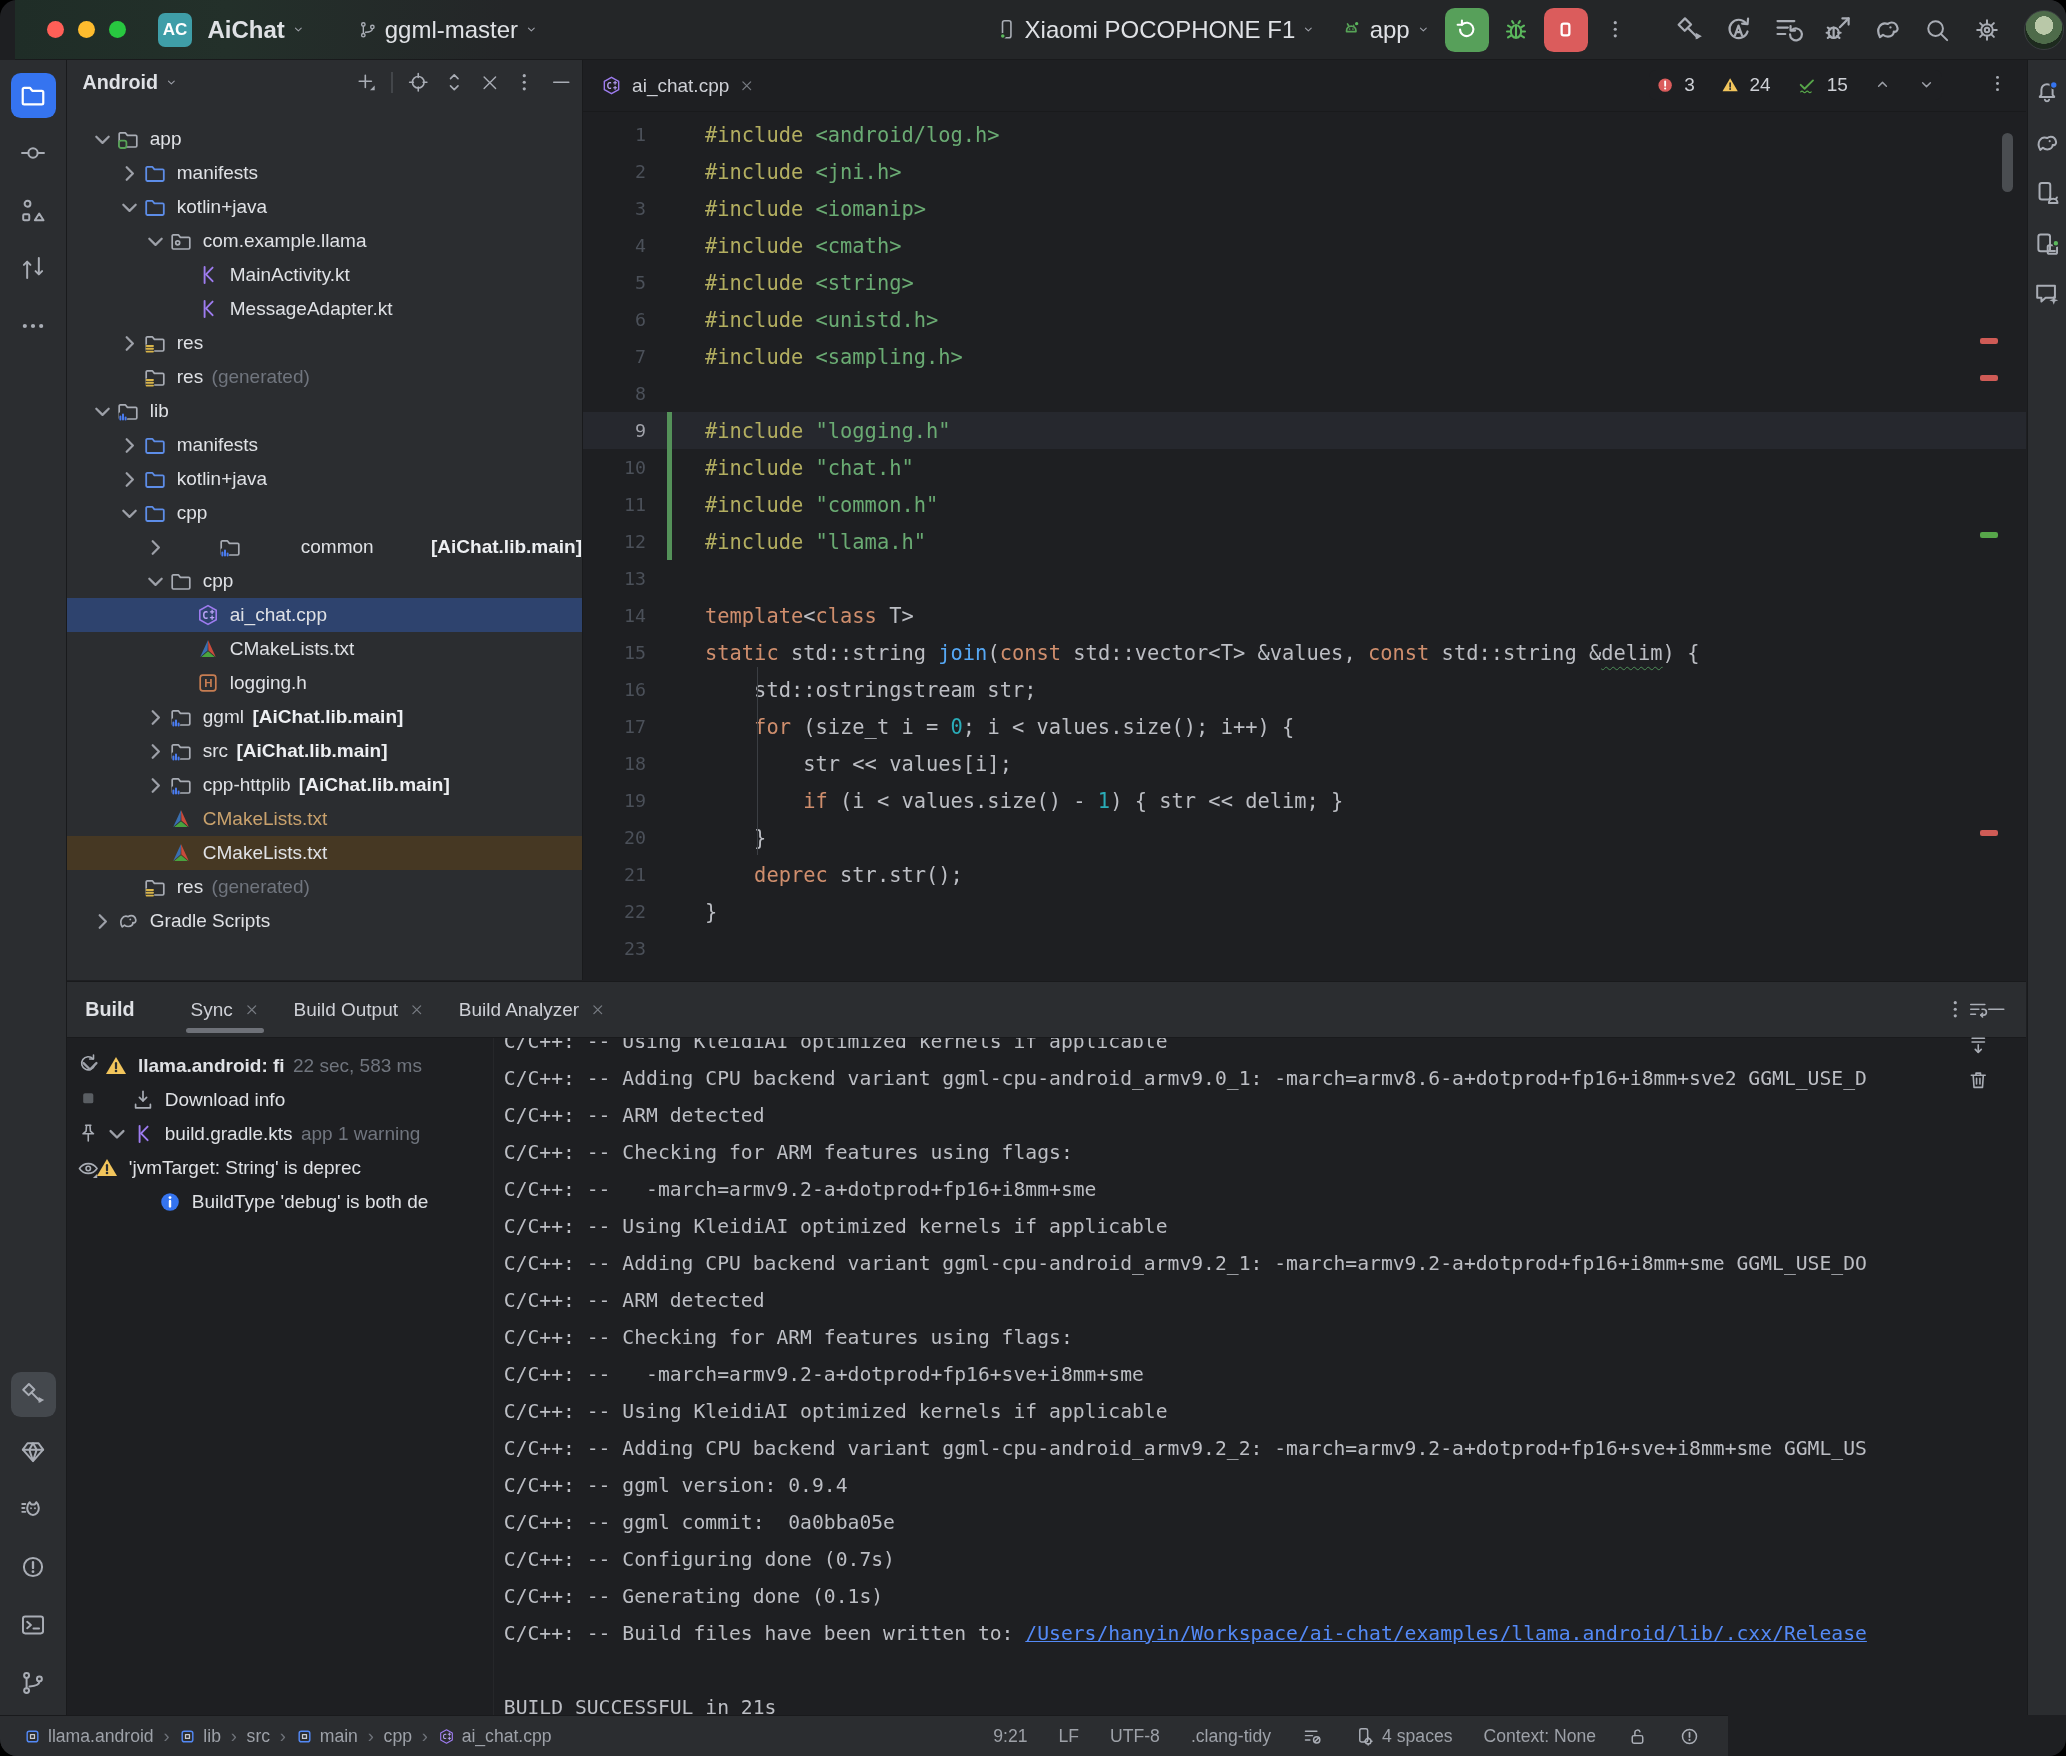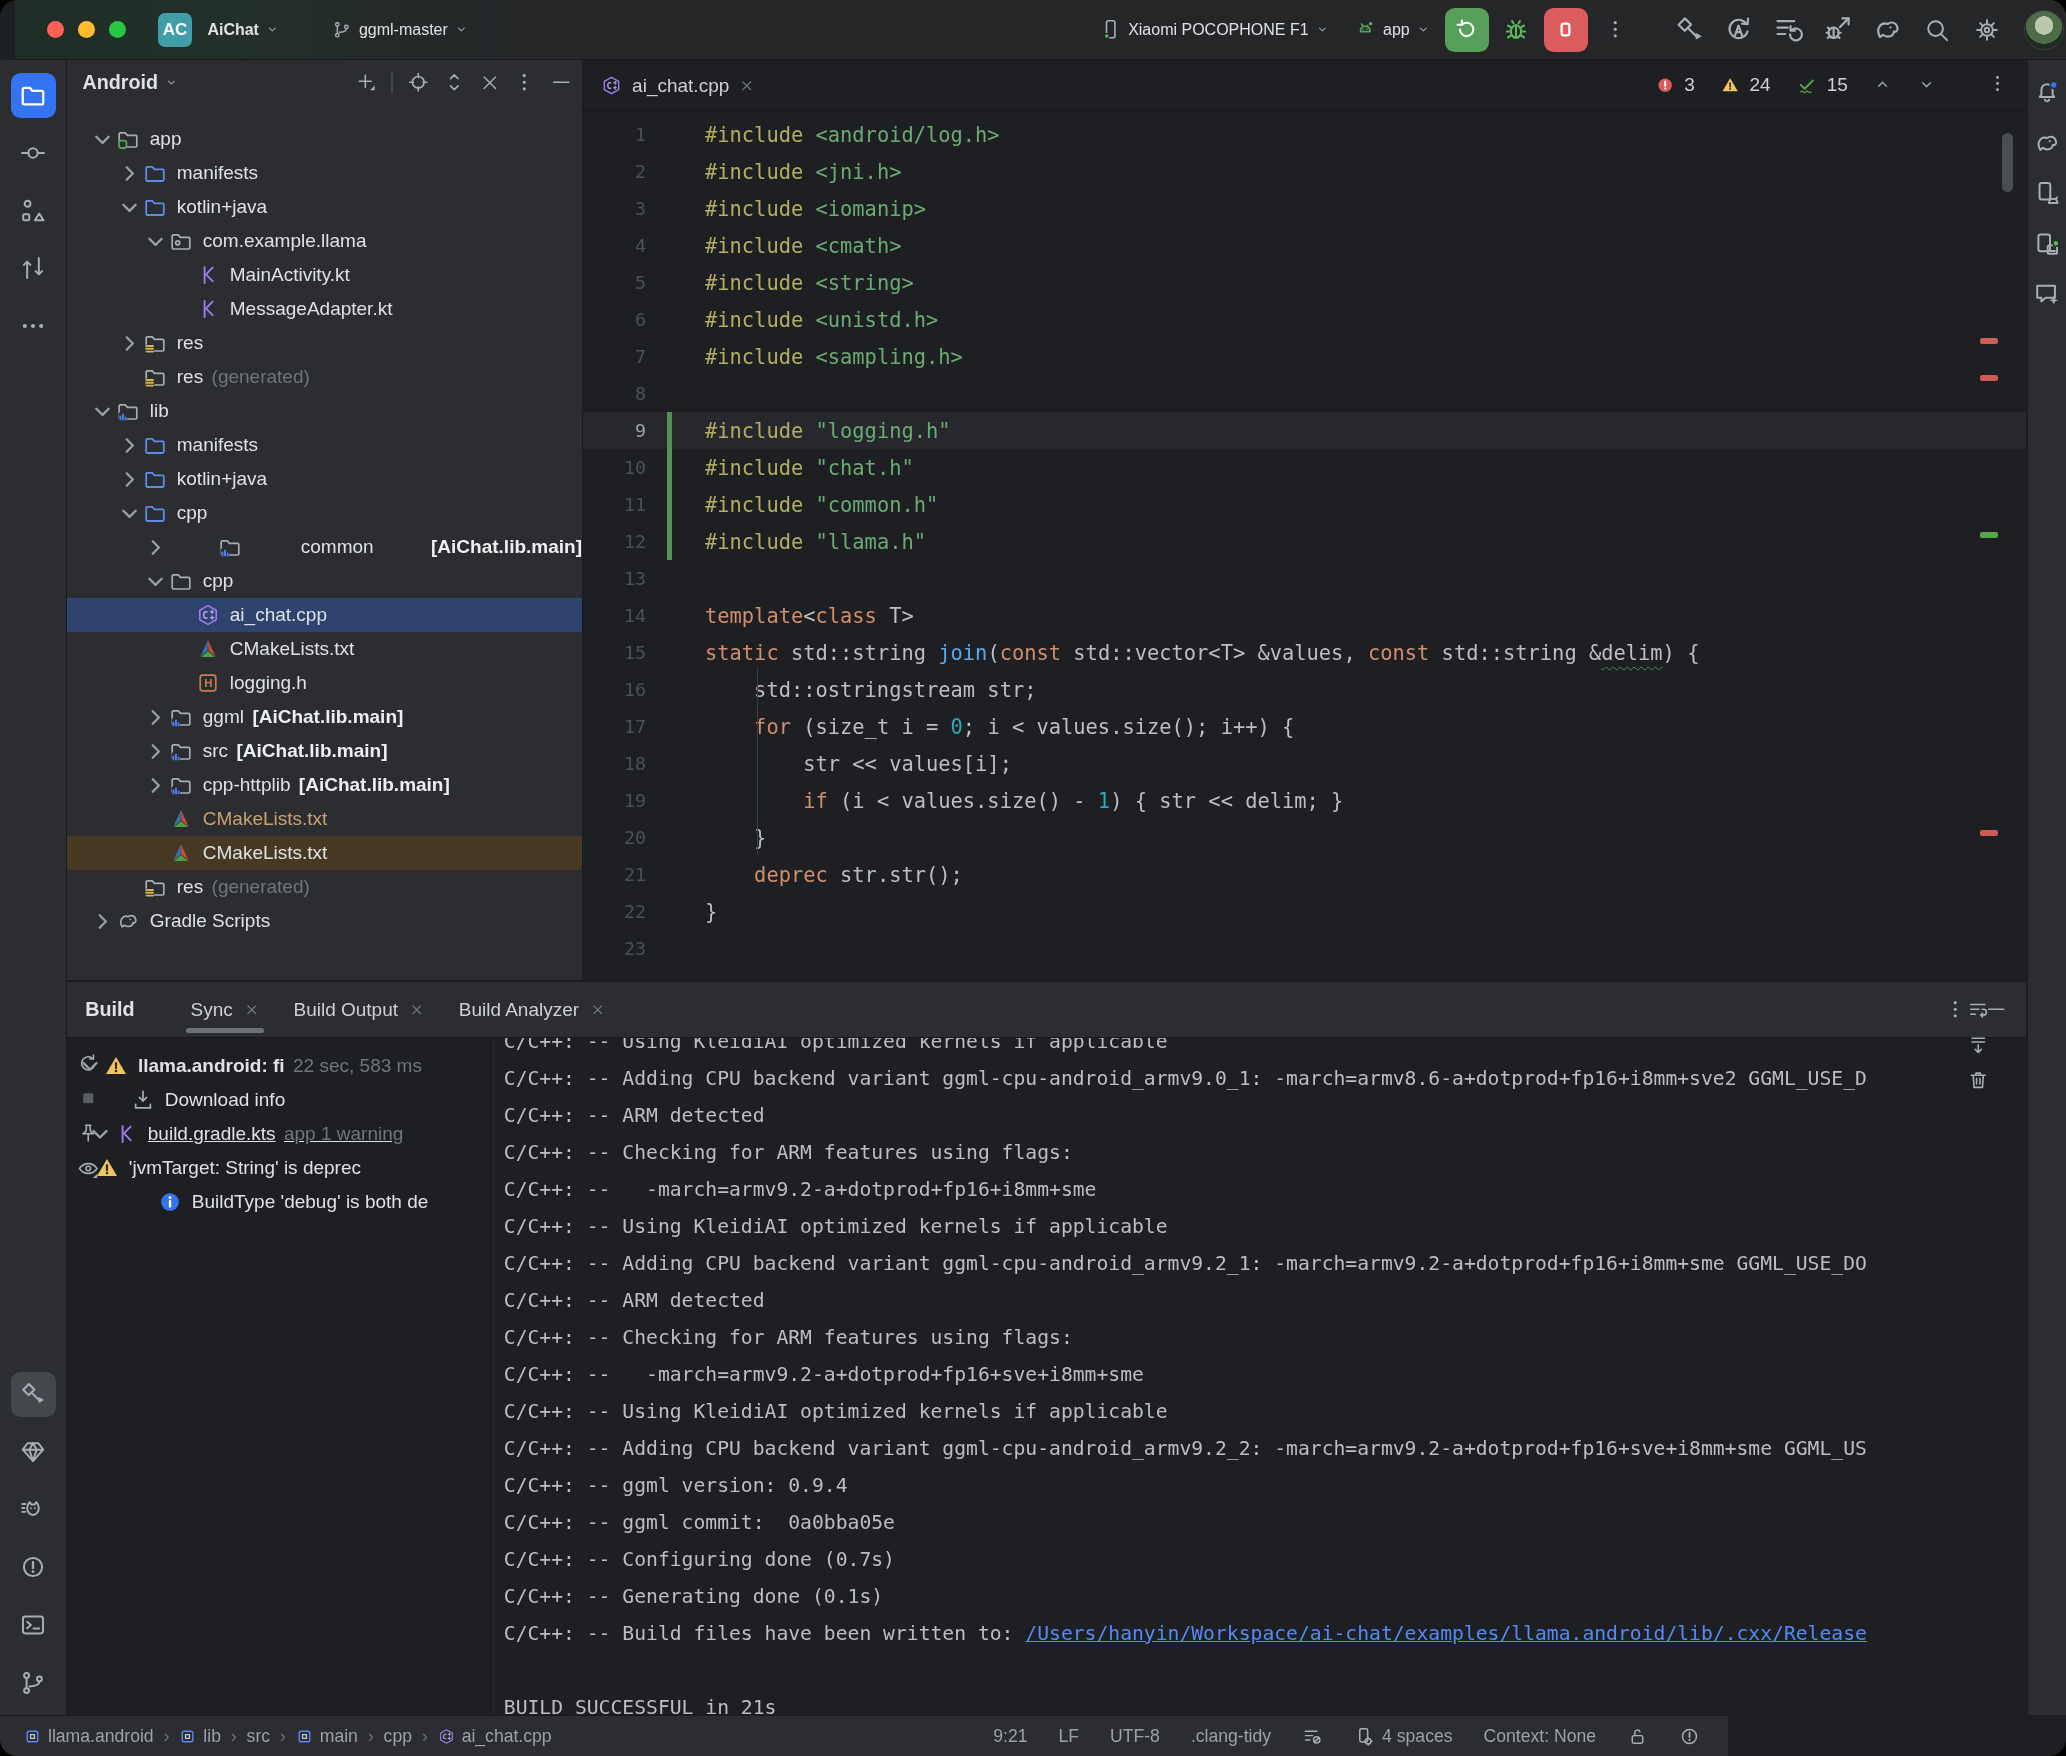--- a/index.html
+++ b/index.html
@@ -9,21 +9,21 @@
   .ic svg{width:100%;height:100%;display:block;}
   
   .titlebar{position:absolute;left:15px;top:0;width:2066px;height:60px;
     background:linear-gradient(90deg,#1f2d27 0px,#23302a 211px,#242628 492px,#242628 100%);
     display:flex;align-items:center;border-bottom:1.4px solid #191a1c;box-sizing:border-box;}
   .traffic{display:flex;gap:14px;margin-left:32px;}
   .tl{width:17px;height:17px;border-radius:50%;}
   .tl.red{background:#FF5F57}.tl.yellow{background:#FEBC2E}.tl.green{background:#28C840}
   .ac-badge{width:34px;height:34px;border-radius:7px;background:#3F9EA8;color:#fff;font-weight:700;font-size:17px;
     display:flex;align-items:center;justify-content:center;margin-left:32px;}
-  .tb-item{display:flex;align-items:center;gap:7px;background:none;border:none;color:#DFE1E5;font-size:16px;
+  .tb-item{display:flex;align-items:center;gap:7px;background:none;border:none;color:#DFE1E5;font-size:24px;
     font-family:inherit;padding:7px 9.8px;border-radius:7px;cursor:default;}
   .tb-item .sub{color:#9DA0A8;}
   .tb-item.project-name{font-weight:600;margin-left:5.6px;}
   .tb-right{margin-left:auto;display:flex;align-items:center;gap:5.6px;margin-right:17px;}
   .run-btn{width:44px;height:44px;border-radius:9.8px;border:none;display:flex;align-items:center;justify-content:center;}
   .run-btn.green{background:#57A05A;}
   .run-btn.red{background:#DB5C5C;}
   .run-btn.plain{background:transparent;}
   .ic44{width:31px;height:31px}.ic40{width:28px;height:28px}.ic36{width:25px;height:25px}
   .ic32{width:22.5px;height:22.5px}.ic30{width:21px;height:21px}.ic28{width:19.7px;height:19.7px}
@@ -1030,21 +1030,21 @@
           <span class="tchev"></span>
           <span class="ic ticon">
             <svg viewBox="0 0 24 24">
               <path stroke="#A9ADB5" stroke-width="1.7" fill="none" stroke-linecap="round" stroke-linejoin="round" d="M12 3.4v9.4"></path>
               <polyline stroke="#A9ADB5" stroke-width="1.7" fill="none" stroke-linecap="round" stroke-linejoin="round" points="8.4 9.4 12 13 15.6 9.4"></polyline>
               <path stroke="#A9ADB5" stroke-width="1.7" fill="none" stroke-linecap="round" stroke-linejoin="round" d="M4.6 16.4v3.4h14.8v-3.4"></path>
             </svg>
           </span>
           <span>Download info</span>
         </div>
-        <div class="brow" style="padding-left: 19px; text-decoration: underline;">
+        <div class="brow" style="padding-left: 36px;">
           <span class="tchev">
             <svg viewBox="0 0 24 24">
               <polyline stroke="#9DA0A8" stroke-width="2" fill="none" stroke-linecap="round" stroke-linejoin="round" points="6.5 9.5 12 15 17.5 9.5"></polyline>
             </svg>
           </span>
           <span class="ic ticon">
             <svg viewBox="0 0 24 24">
               <path stroke="#9E7CF0" stroke-width="1.9" fill="none" stroke-linecap="round" stroke-linejoin="round" d="M8.6 4v16"></path>
               <path stroke="#9E7CF0" stroke-width="1.9" fill="none" stroke-linecap="round" stroke-linejoin="round" d="M16.6 4.6L10 11.3l6.6 6.9"></path>
             </svg>

